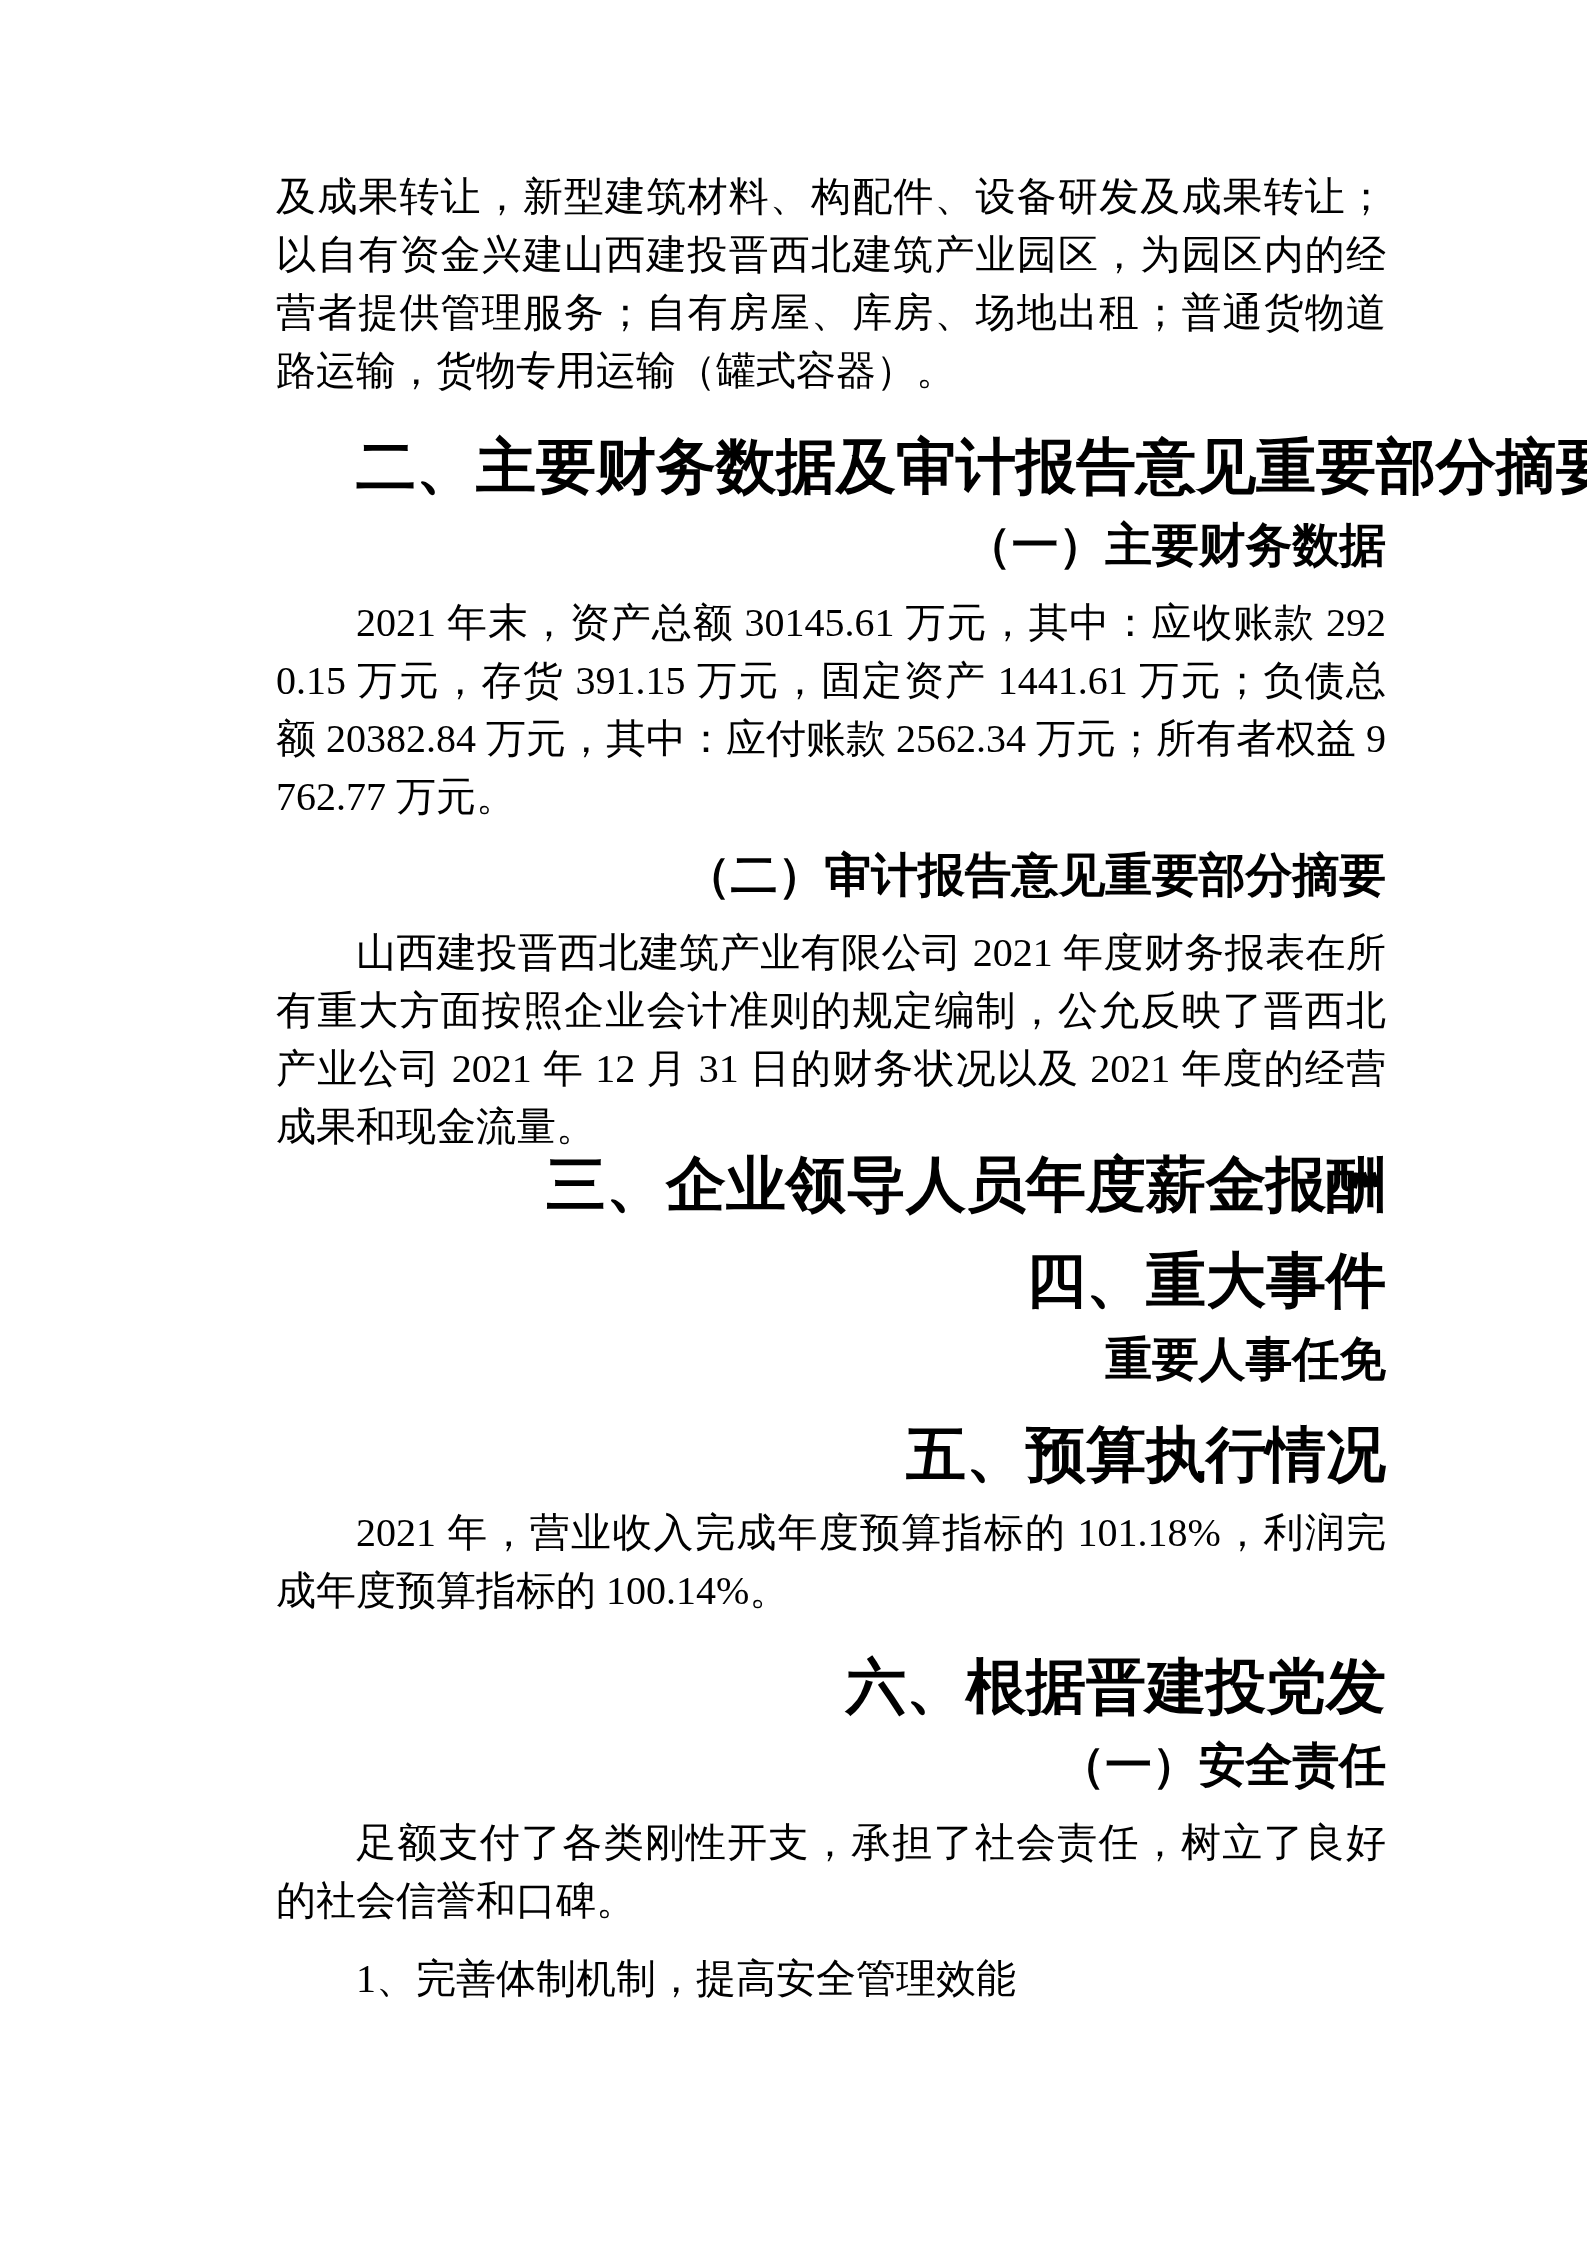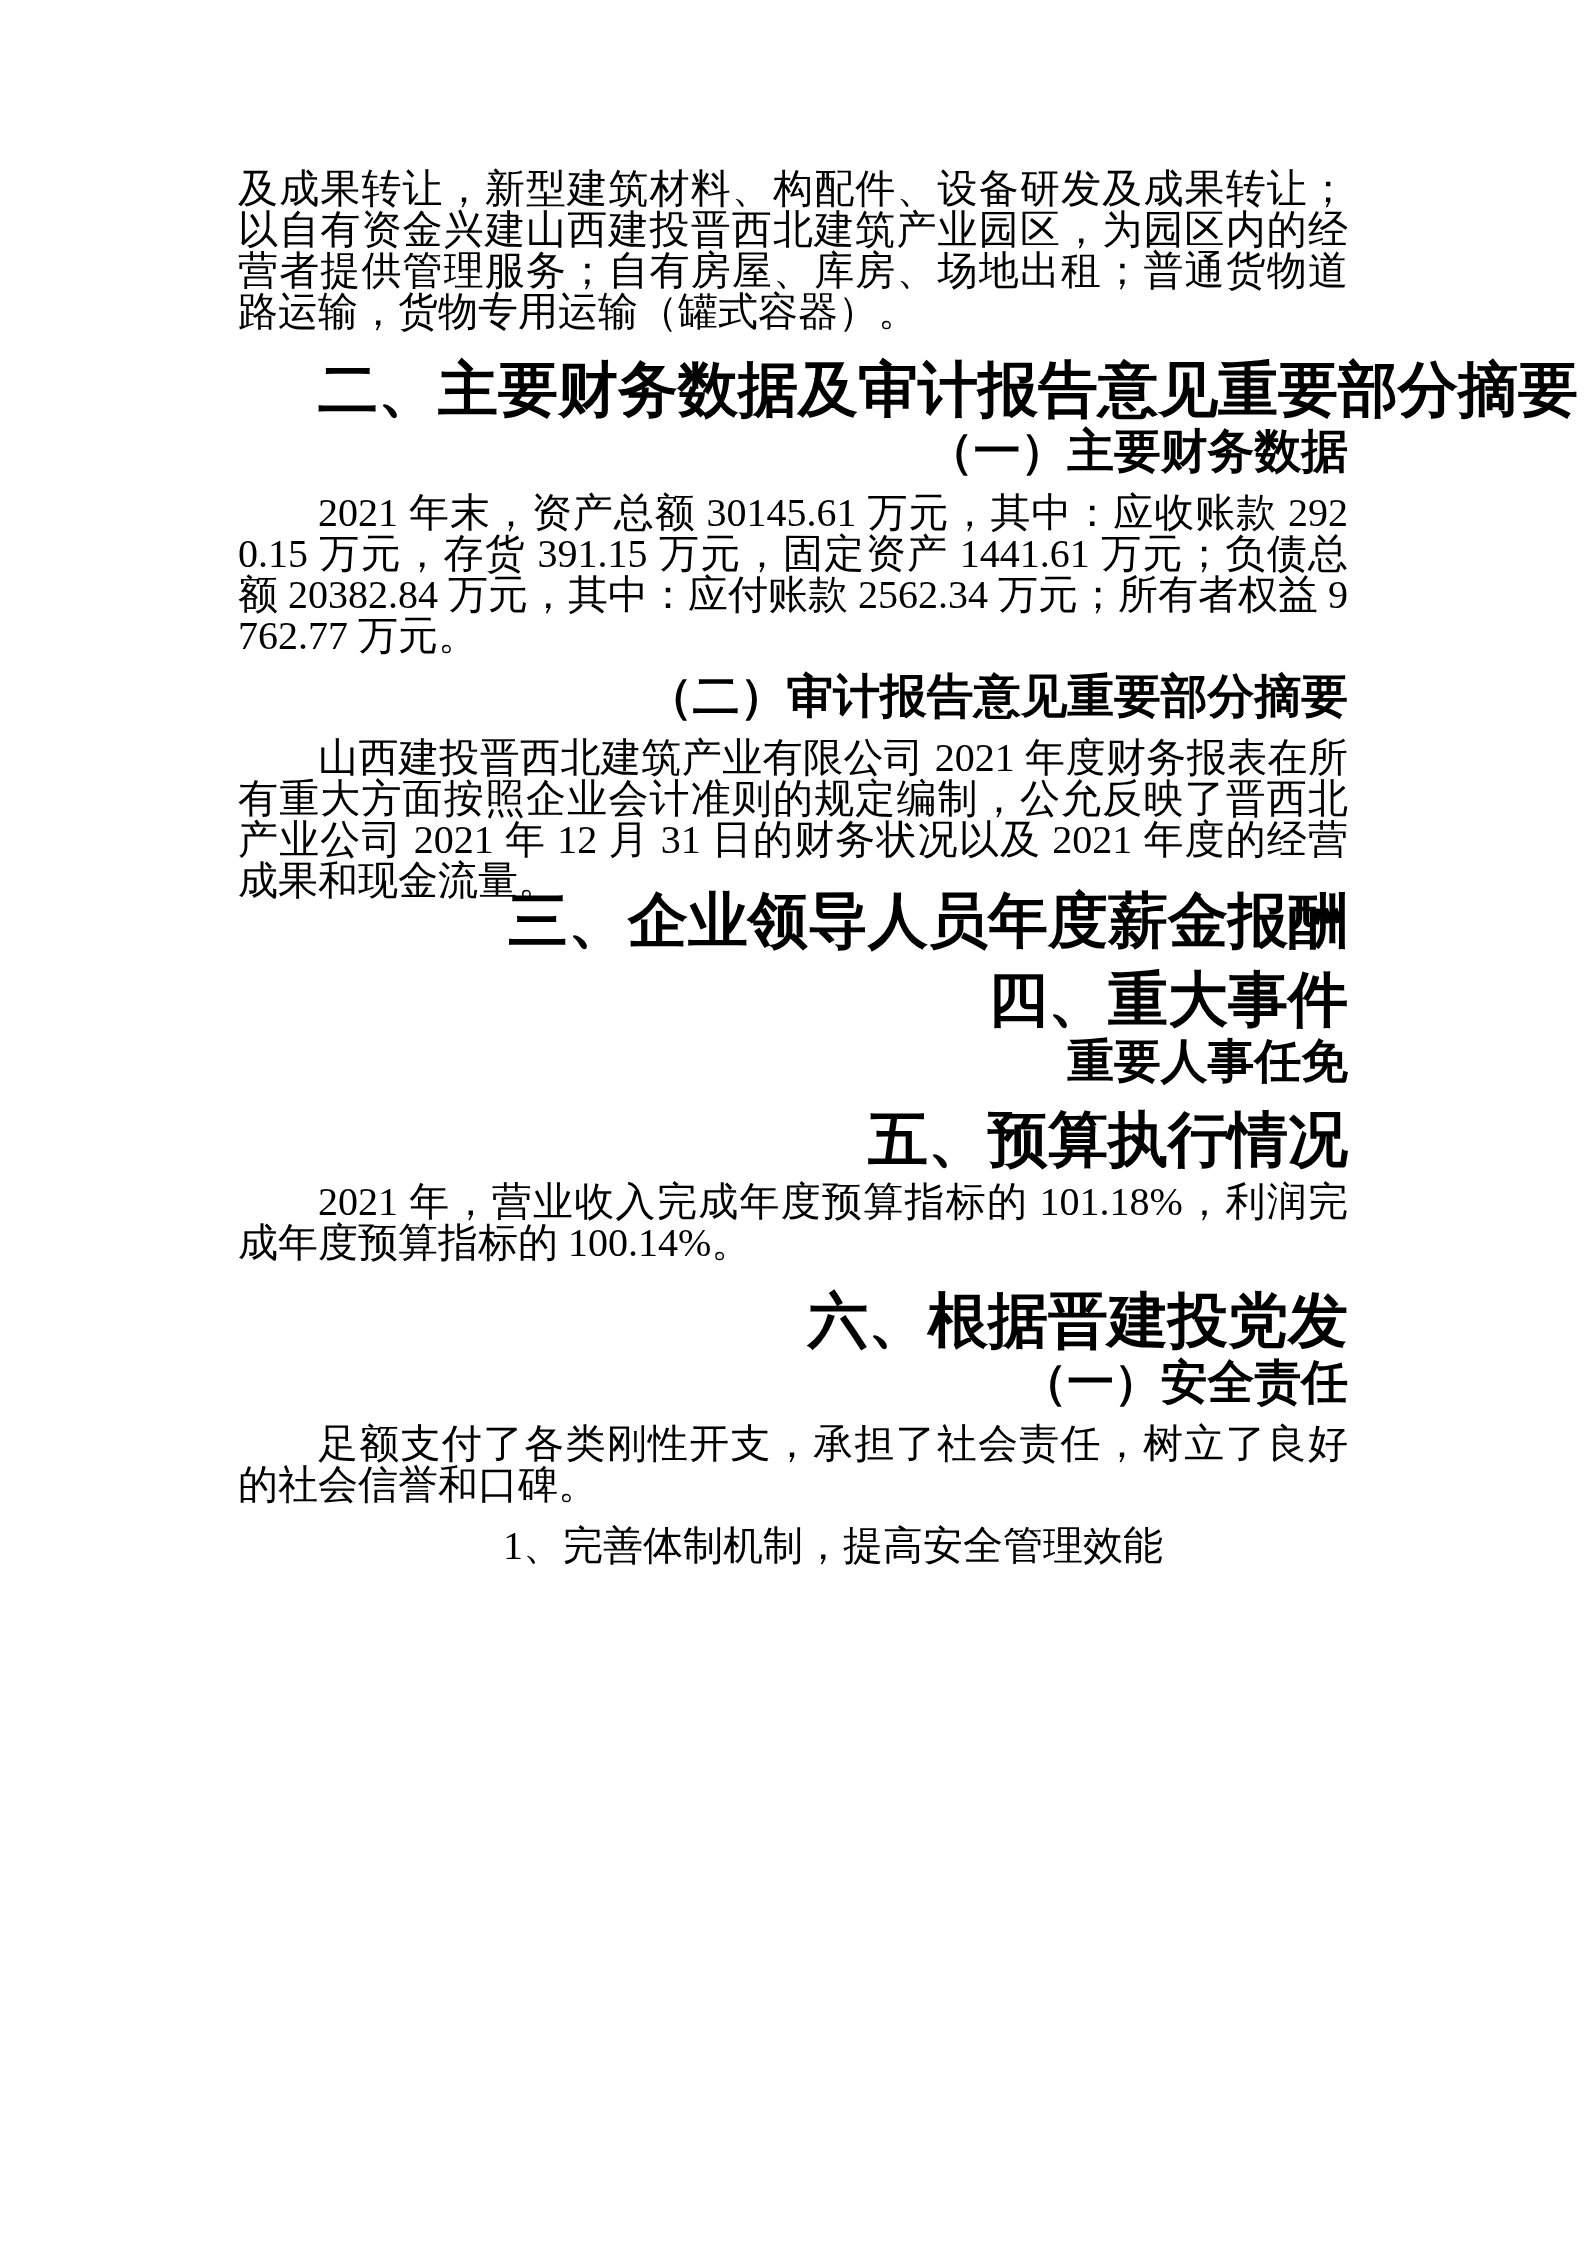--- a/index.html
+++ b/index.html
@@ -14,42 +14,43 @@
   .page {
     box-sizing: border-box;
     width: 1587px;
     height: 2245px;
     padding: 168px 239px 0 238px; 
     background: #ffffff;
   }
   .doc {
     width: 1110px;
     font-size: 40px;
-    line-height: 41px;
+    line-height: 58px;
+    margin-left: 38px;
   }
   .block { margin: 0; }
   
   .g-n { margin-top: 20px; }   
   .g-l { margin-top: 38px; }   
   .g-0 { margin-top: 0; }      
   .para {
     text-align: justify;
     text-indent: 80px;         
     word-break: break-all;
   }
   .para.no-indent { text-indent: 0; }
   .heading {
     font-weight: 700;
     text-indent: 80px;
     text-align: right;
     white-space: nowrap;
   }
   .plainline {
     text-indent: 80px;
-    text-align: center;
+    text-align: left;
     white-space: nowrap;
   }
 </style>
 </head>
 <body>
 
 <div class="page">
   <div class="doc">
 
     <p class="block para no-indent">及成果转让，新型建筑材料、构配件、设备研发及成果转让；以自有资金兴建山西建投晋西北建筑产业园区，为园区内的经营者提供管理服务；自有房屋、库房、场地出租；普通货物道路运输，货物专用运输（罐式容器）。</p>

